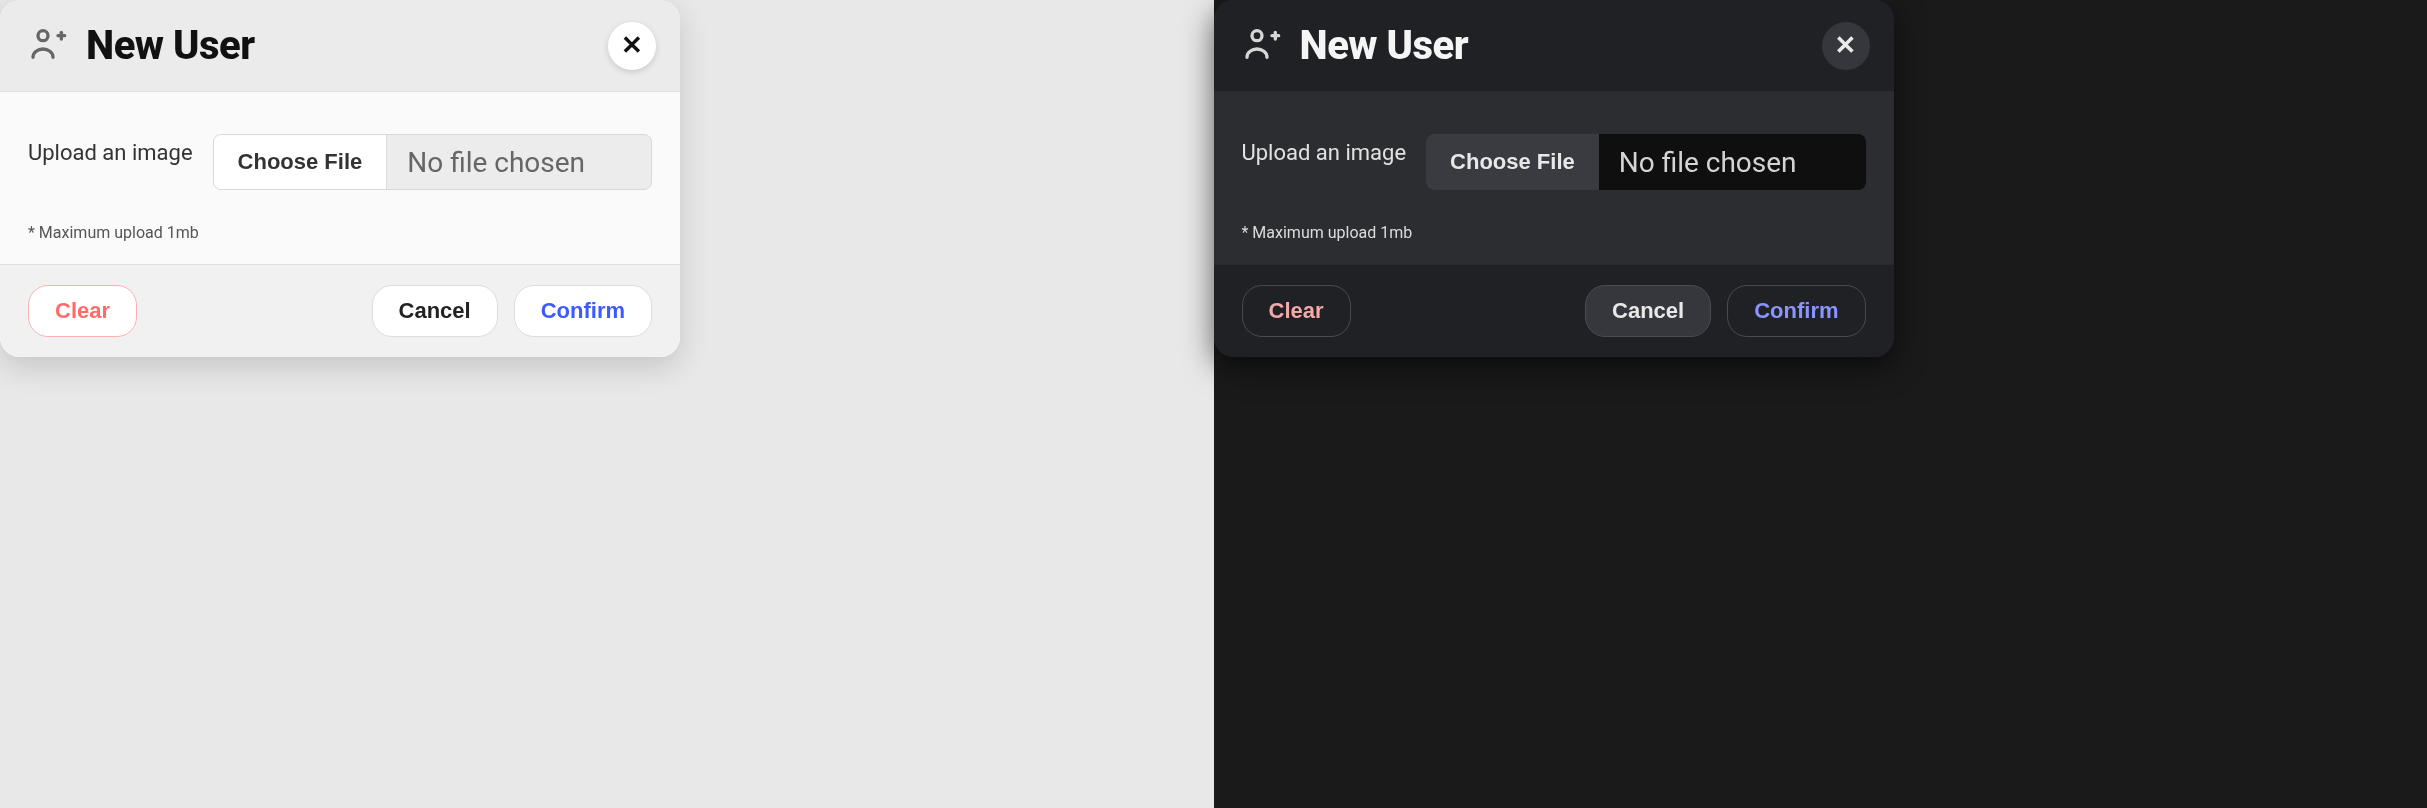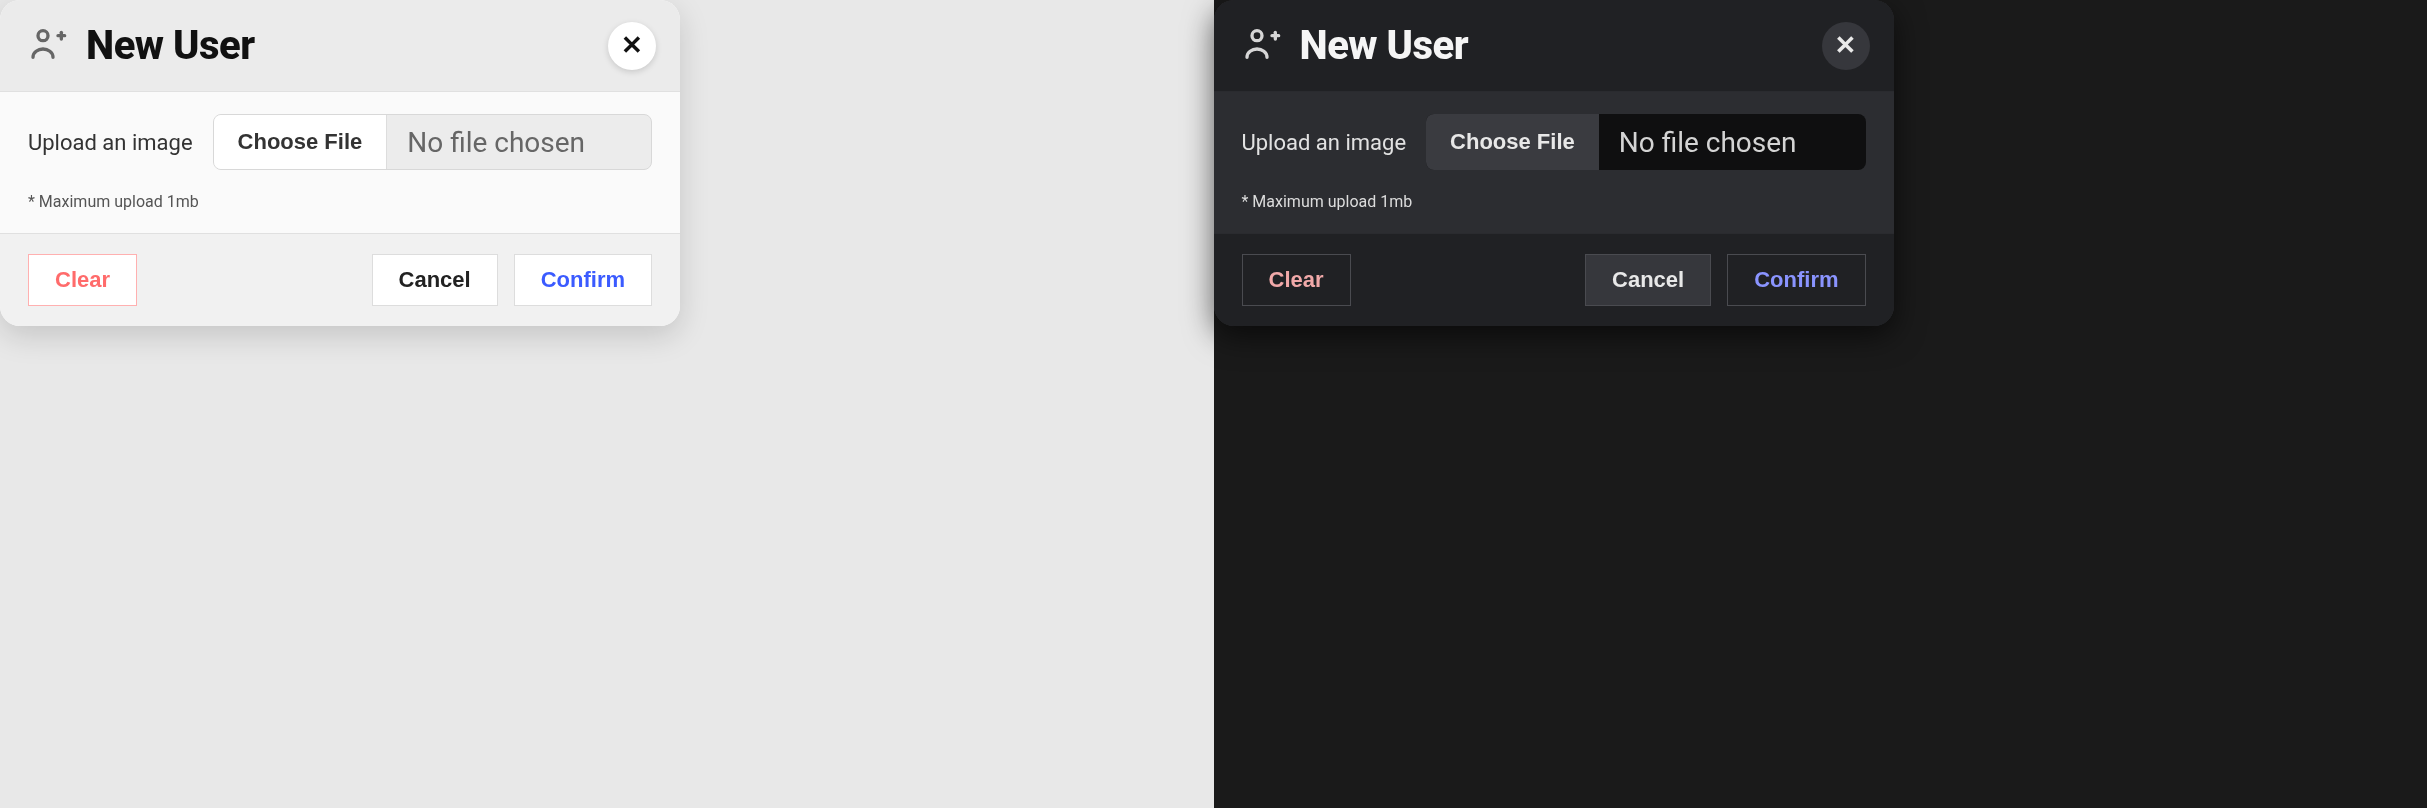--- a/index.html
+++ b/index.html
@@ -86,20 +86,21 @@
     }
     .light .upload-label { color: #333; }
     .dark  .upload-label { color: #e2e2e2; }
 
     .file-picker {
       display: flex;
       flex: 1;
       border-radius: 8px;
       overflow: hidden;
       height: 56px;
+      margin-top: 20px;
     }
     .light .file-picker { border: 1px solid #d8d8d8; background: #ececec; }
     .dark  .file-picker { background: #0f0f10; }
 
     .choose-file-btn {
       padding: 0 24px;
       font-size: 22px;
       font-weight: 700;
       border: none;
       cursor: pointer;
@@ -113,40 +114,40 @@
       align-items: center;
       padding: 0 20px;
       font-size: 28px;
       flex: 1;
     }
     .light .file-status { color: #666; }
     .dark  .file-status { color: #d4d4d4; }
 
     .hint {
       font-size: 16px;
-      margin-top: 22px;
+      margin-top: 33px;
       margin-bottom: 12px;
     }
     .light .hint { color: #555; }
     .dark  .hint { color: #dcdcdc; }
 
     .card-footer {
       display: flex;
       align-items: center;
       padding: 20px 28px;
       gap: 16px;
     }
     .light .card-footer { background: #f1f1f1; border-top: 1px solid #e0e0e0; }
     .dark  .card-footer { background: #202124; border-top: 1px solid #2a2b2f; }
 
     .btn {
       padding: 12px 26px;
       font-size: 22px;
       font-weight: 700;
-      border-radius: 0;
+      border-radius: 20px;
       cursor: pointer;
       border: 1px solid transparent;
     }
     .spacer { flex: 1; }
 
     .light .btn-clear   { background: #fff; color: #ff6b6b; border-color: #ffb0b0; }
     .light .btn-cancel  { background: #fff; color: #222; border-color: #ddd; }
     .light .btn-confirm { background: #fff; color: #3b5bff; border-color: #ddd; }
 
     .dark .btn-clear   { background: transparent; color: #f1a9a9; border-color: #4a4b50; }

